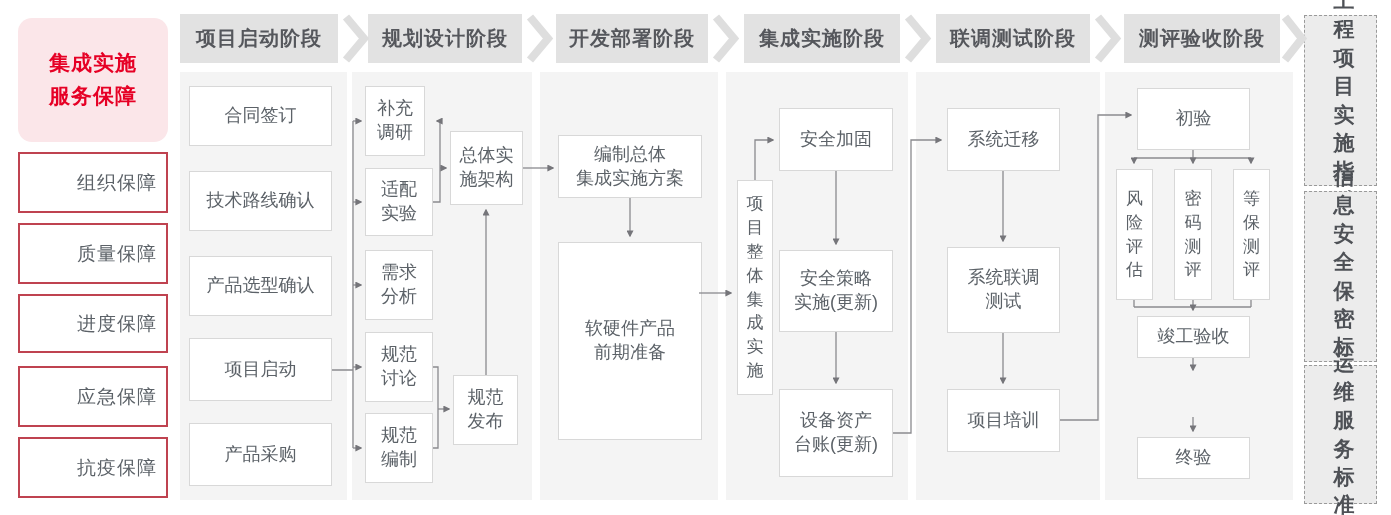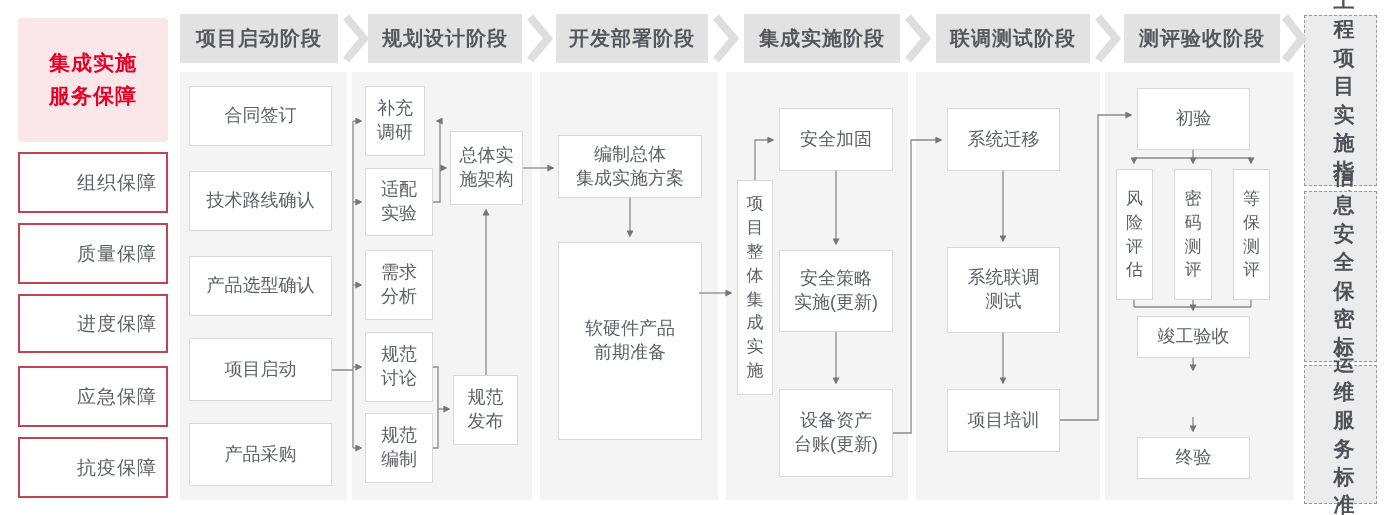--- a/index.html
+++ b/index.html
@@ -18,21 +18,21 @@
     display:flex;align-items:center;justify-content:center;text-align:center;
     font-size:18px;line-height:1.32;color:#5c6268;white-space:pre-line;
     box-sizing:border-box;
   }
   .node-v{
     font-size:17px;line-height:1.4;padding:0 17px;word-break:break-all;
     white-space:normal;
   }
   .pink-title{
     position:absolute;background:#fbe6e9;display:flex;flex-direction:column;
-    align-items:center;justify-content:center;border-radius:3px;
+    align-items:center;justify-content:center;border-radius:14px;
   }
   .pink-title span{display:block;font-size:21px;font-weight:bold;color:#e60025;line-height:1.55;letter-spacing:1px;}
   .g-item{
     position:absolute;background:#fff;border:2px solid #bf4350;box-sizing:border-box;
     display:flex;align-items:center;justify-content:center;
     font-size:19px;color:#5c6268;letter-spacing:1px;padding-left:48px;
   }
   .std-box{
     position:absolute;left:1304px;width:73px;background:#ececec;
     border:1px dashed #9a9a9a;box-sizing:border-box;

